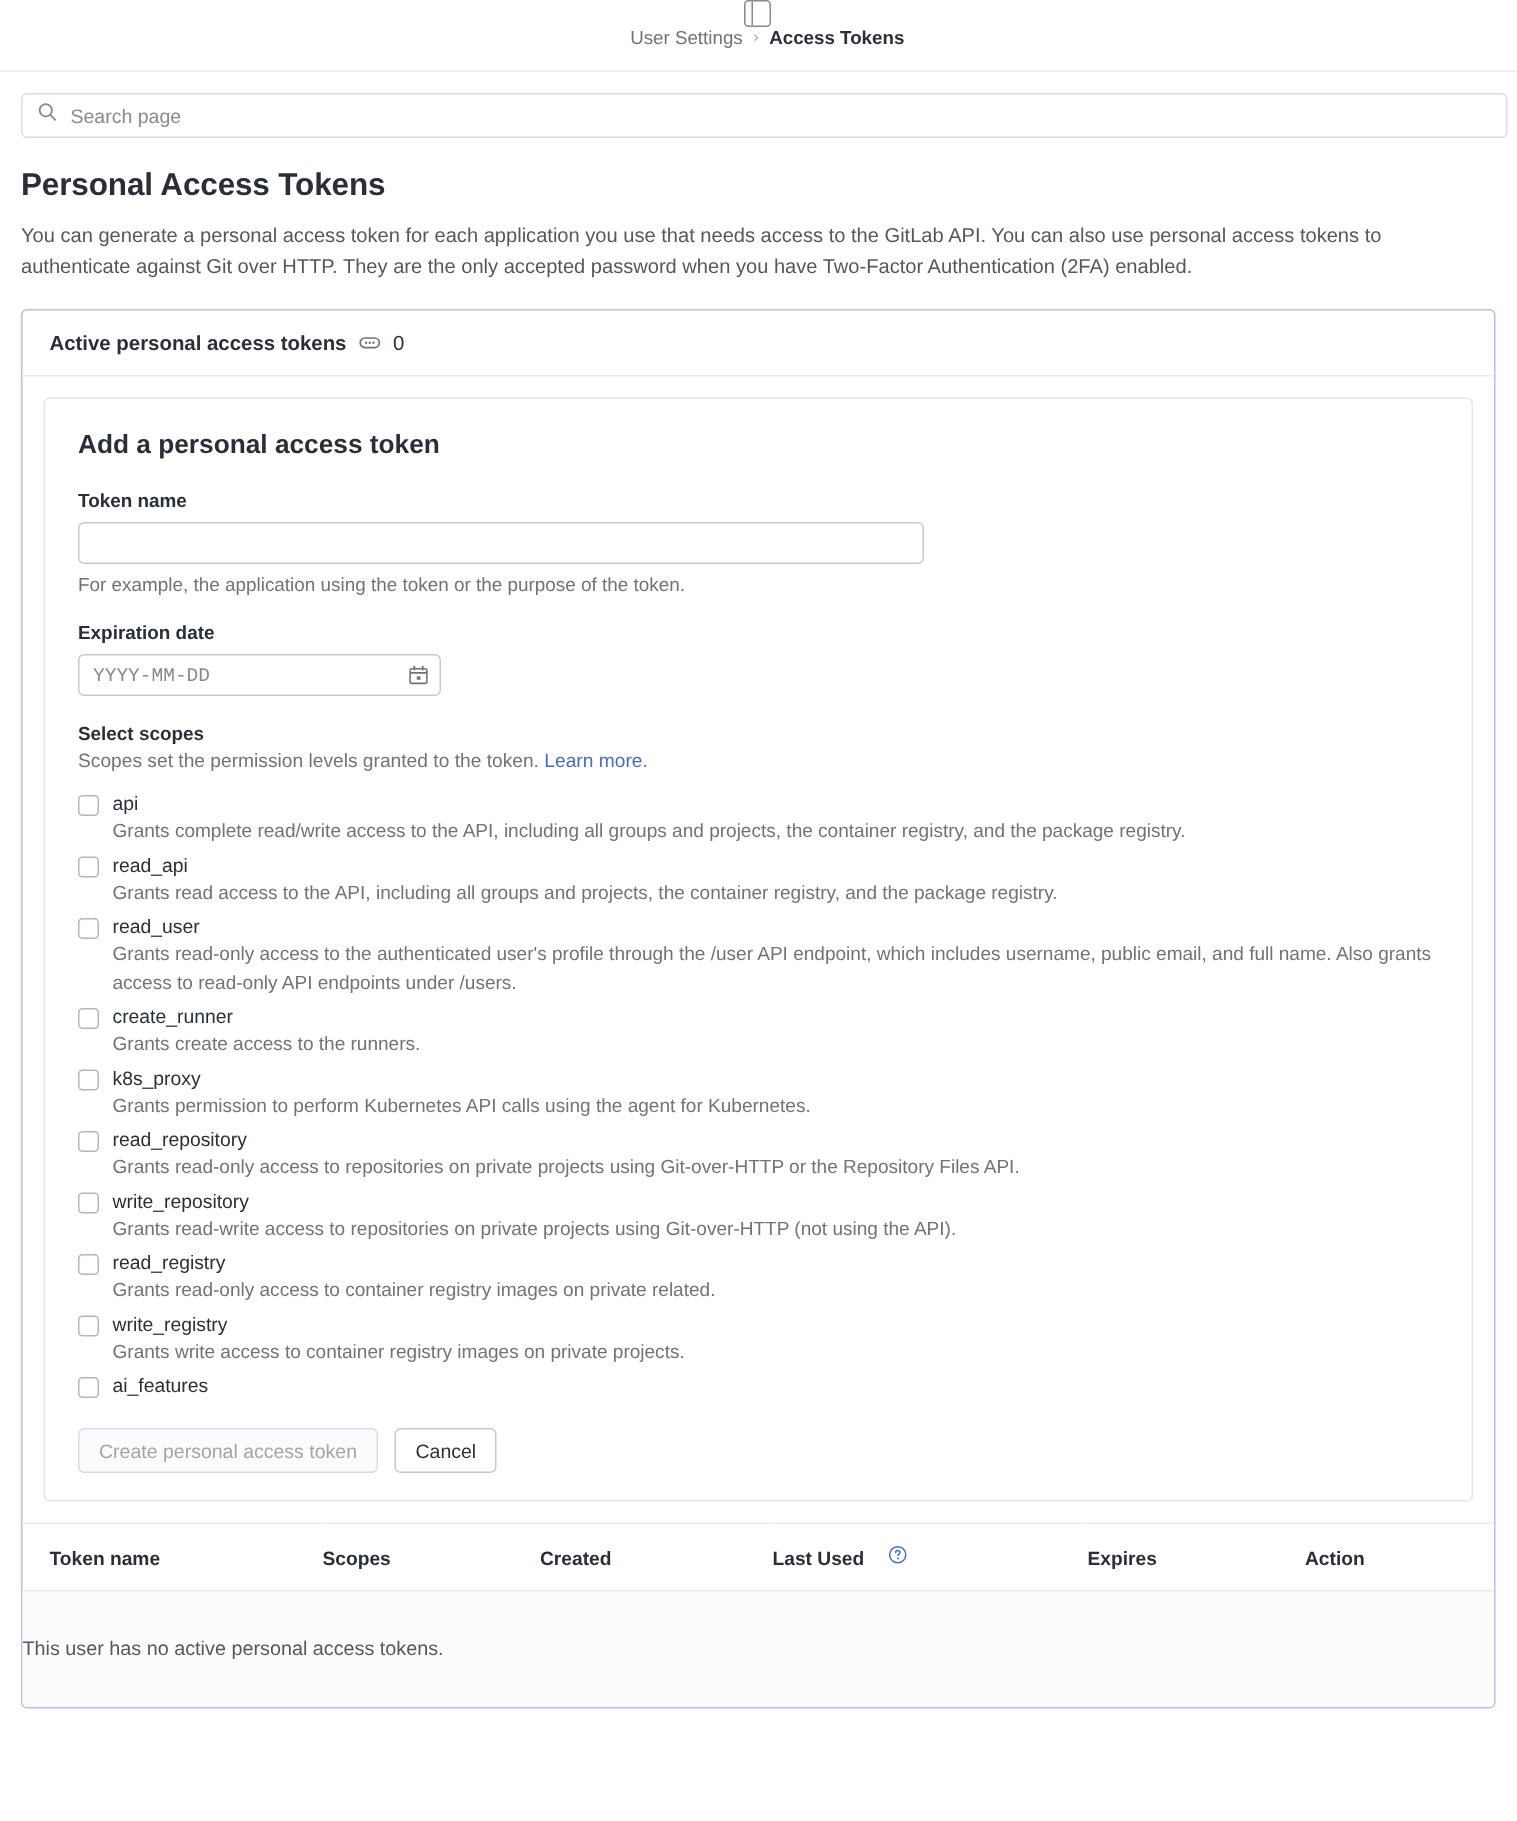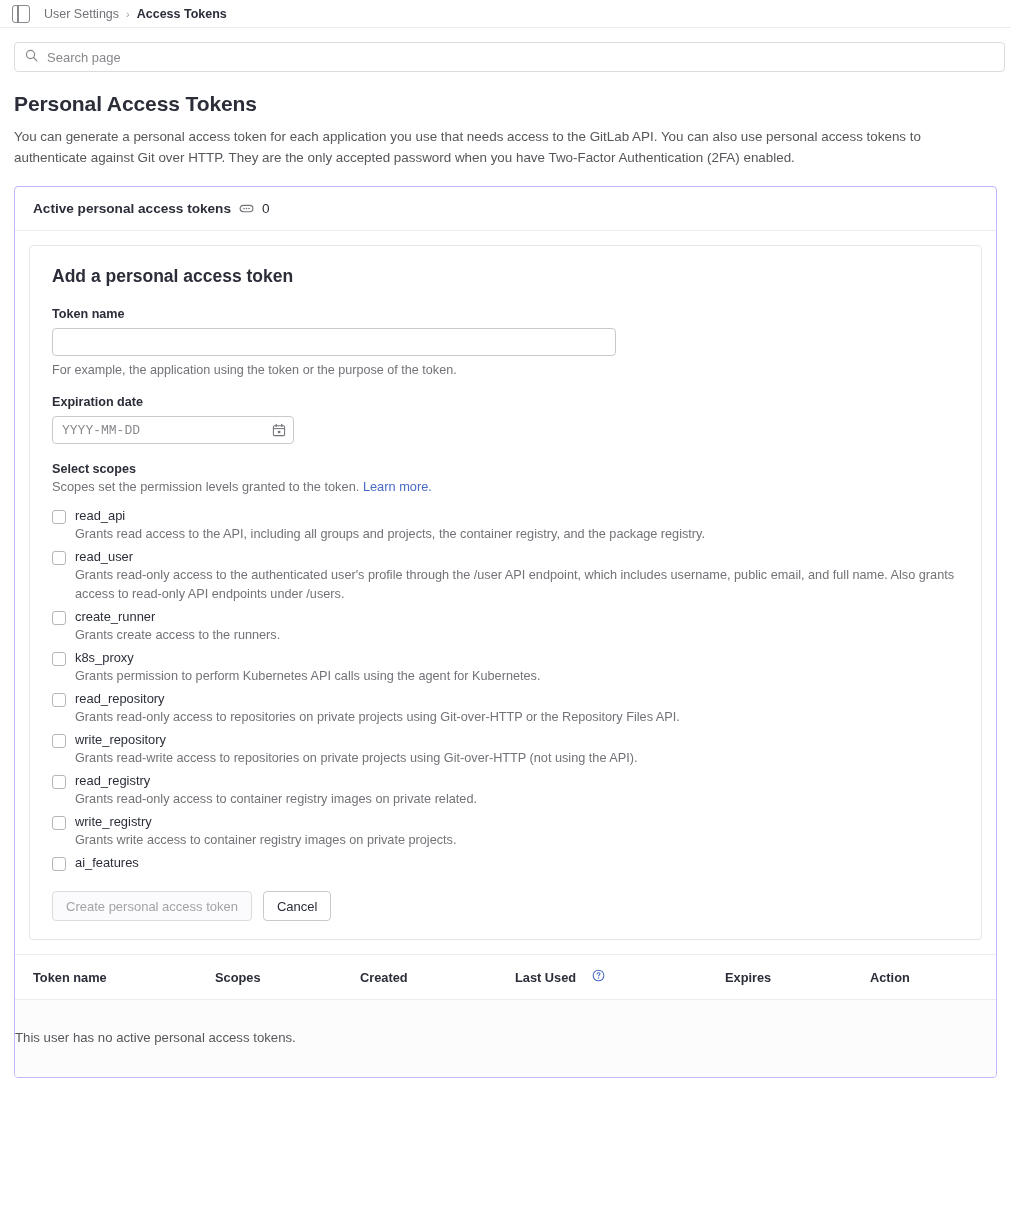--- a/index.html
+++ b/index.html
@@ -7,26 +7,27 @@
     margin: 0; padding: 0;
     width: 1011px; height: 1214px;
     background: #fff;
     font-family: "Liberation Sans", sans-serif;
     color: #2b2e39;
     -webkit-font-smoothing: antialiased;
   }
 
   
   .topbar {
-    height: 28px;
+    height: 48px;
     display: flex;
     align-items: center;
     padding: 0 0 0 12px;
     border-bottom: 1px solid #ececef;
     background: #fff;
+    flex-direction: column;
   }
   .panel-toggle {
     width: 18px; height: 18px;
     border: 1.6px solid #89888d;
     border-radius: 3px;
     position: relative;
     margin-right: 14px;
     flex: 0 0 auto;
     cursor: pointer;
   }
@@ -314,20 +315,27 @@
       </div>
 
       
       <div class="scopes-label">Select scopes</div>
       <div class="scopes-sub">
         <span>Scopes set the permission levels granted to the token.</span>
         <a>Learn more.</a>
       </div>
 
       <div id="scopes-list">
+          <div class="scope-row">
+            <div class="scope-head">
+              <input type="checkbox" class="cb" style="">
+              <span class="scope-name">api</span>
+            </div>
+            <div class="scope-desc">Grants complete read/write access to the API, including all groups and projects, the container registry, and the package registry.</div>
+          </div>
           <div class="scope-row">
             <div class="scope-head">
               <input type="checkbox" class="cb" style="">
               <span class="scope-name">read_api</span>
             </div>
             <div class="scope-desc">Grants read access to the API, including all groups and projects, the container registry, and the package registry.</div>
           </div>
           <div class="scope-row">
             <div class="scope-head">
               <input type="checkbox" class="cb" style="">

